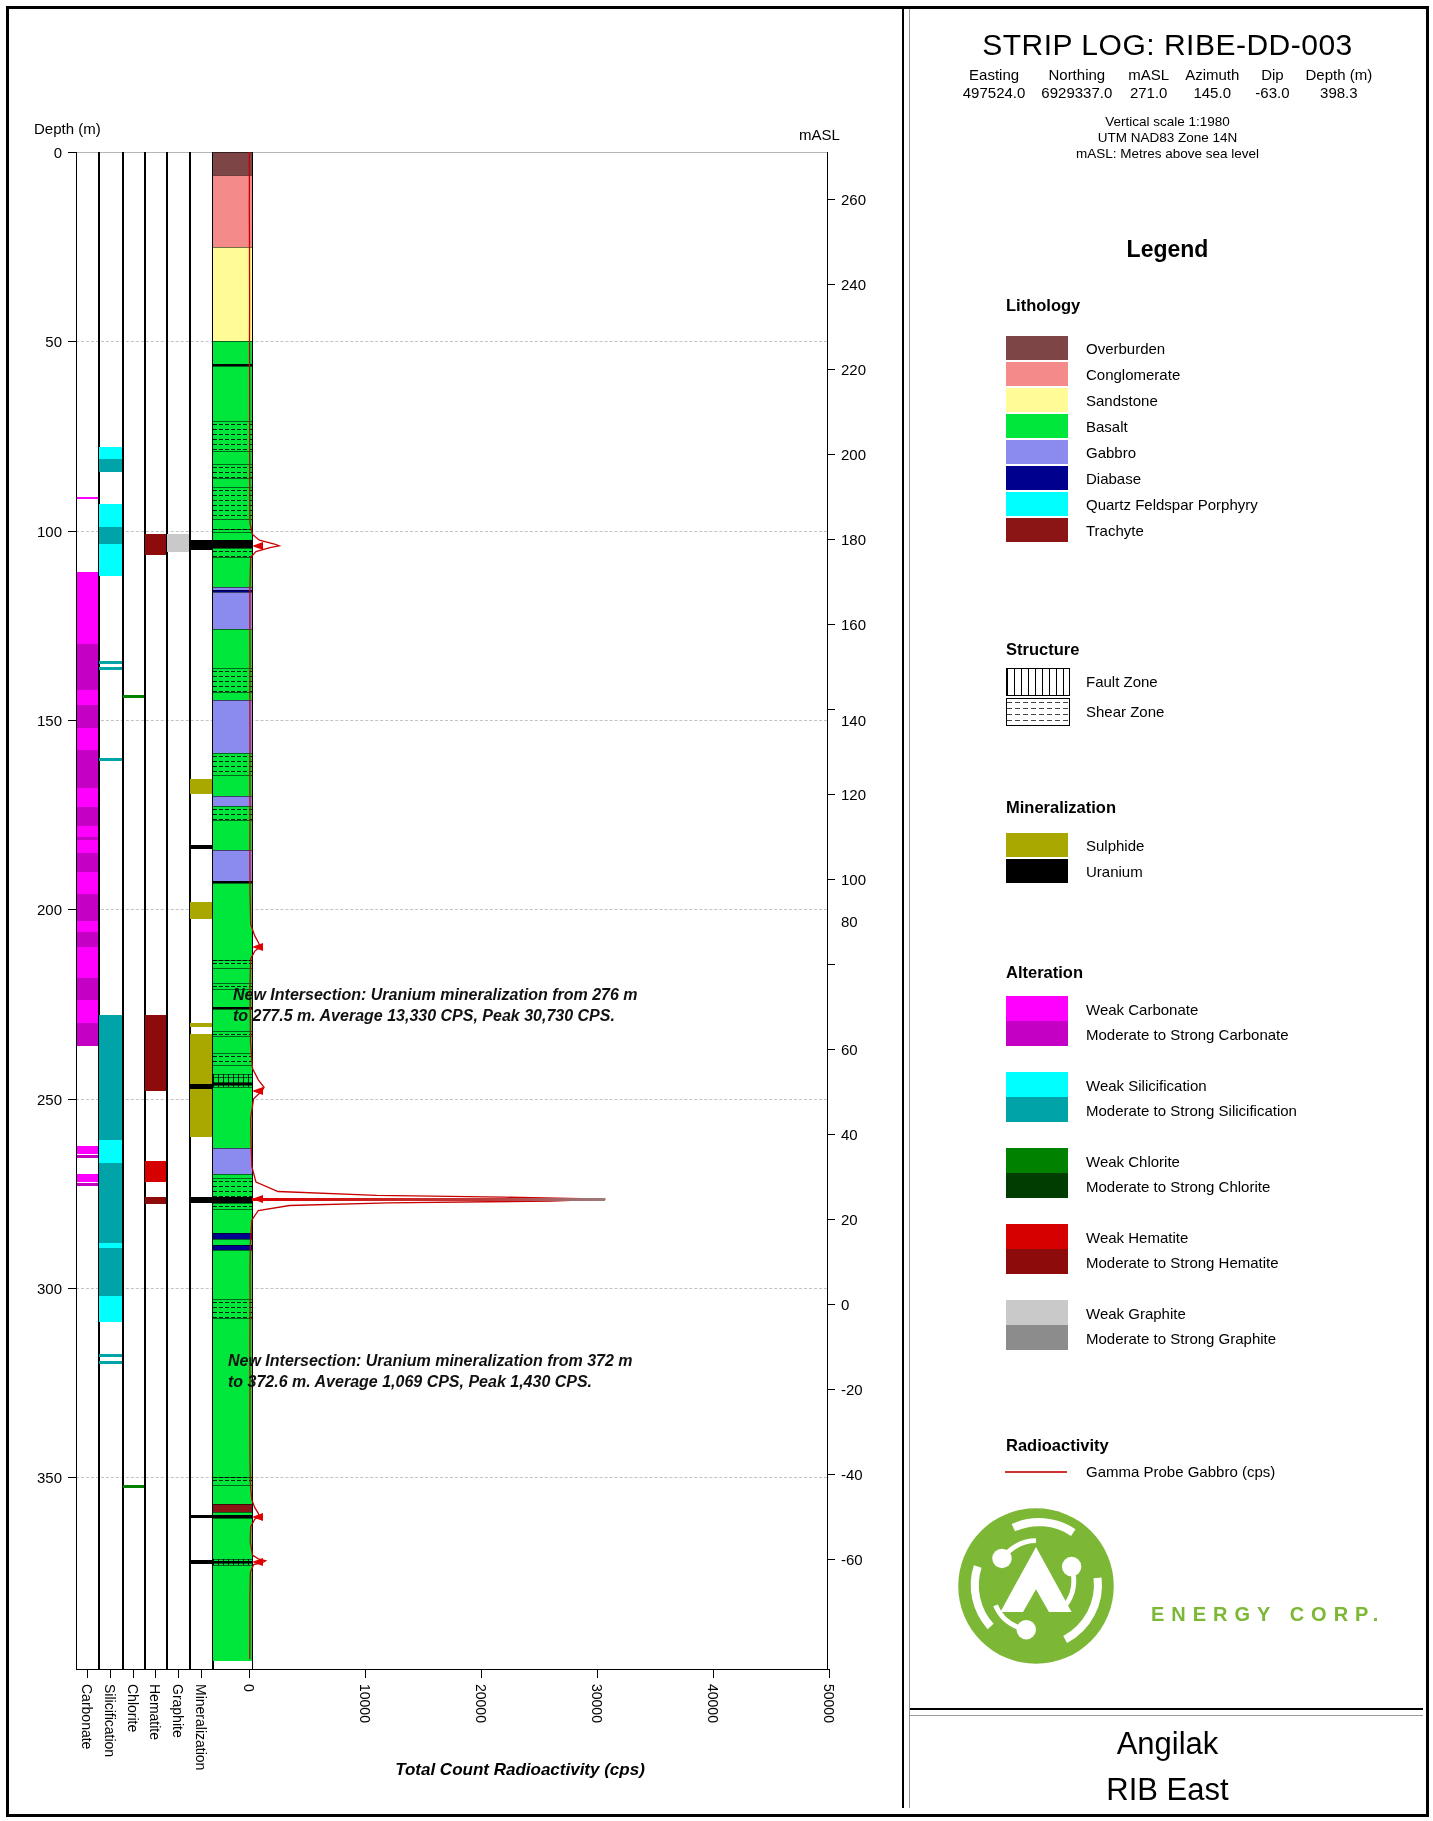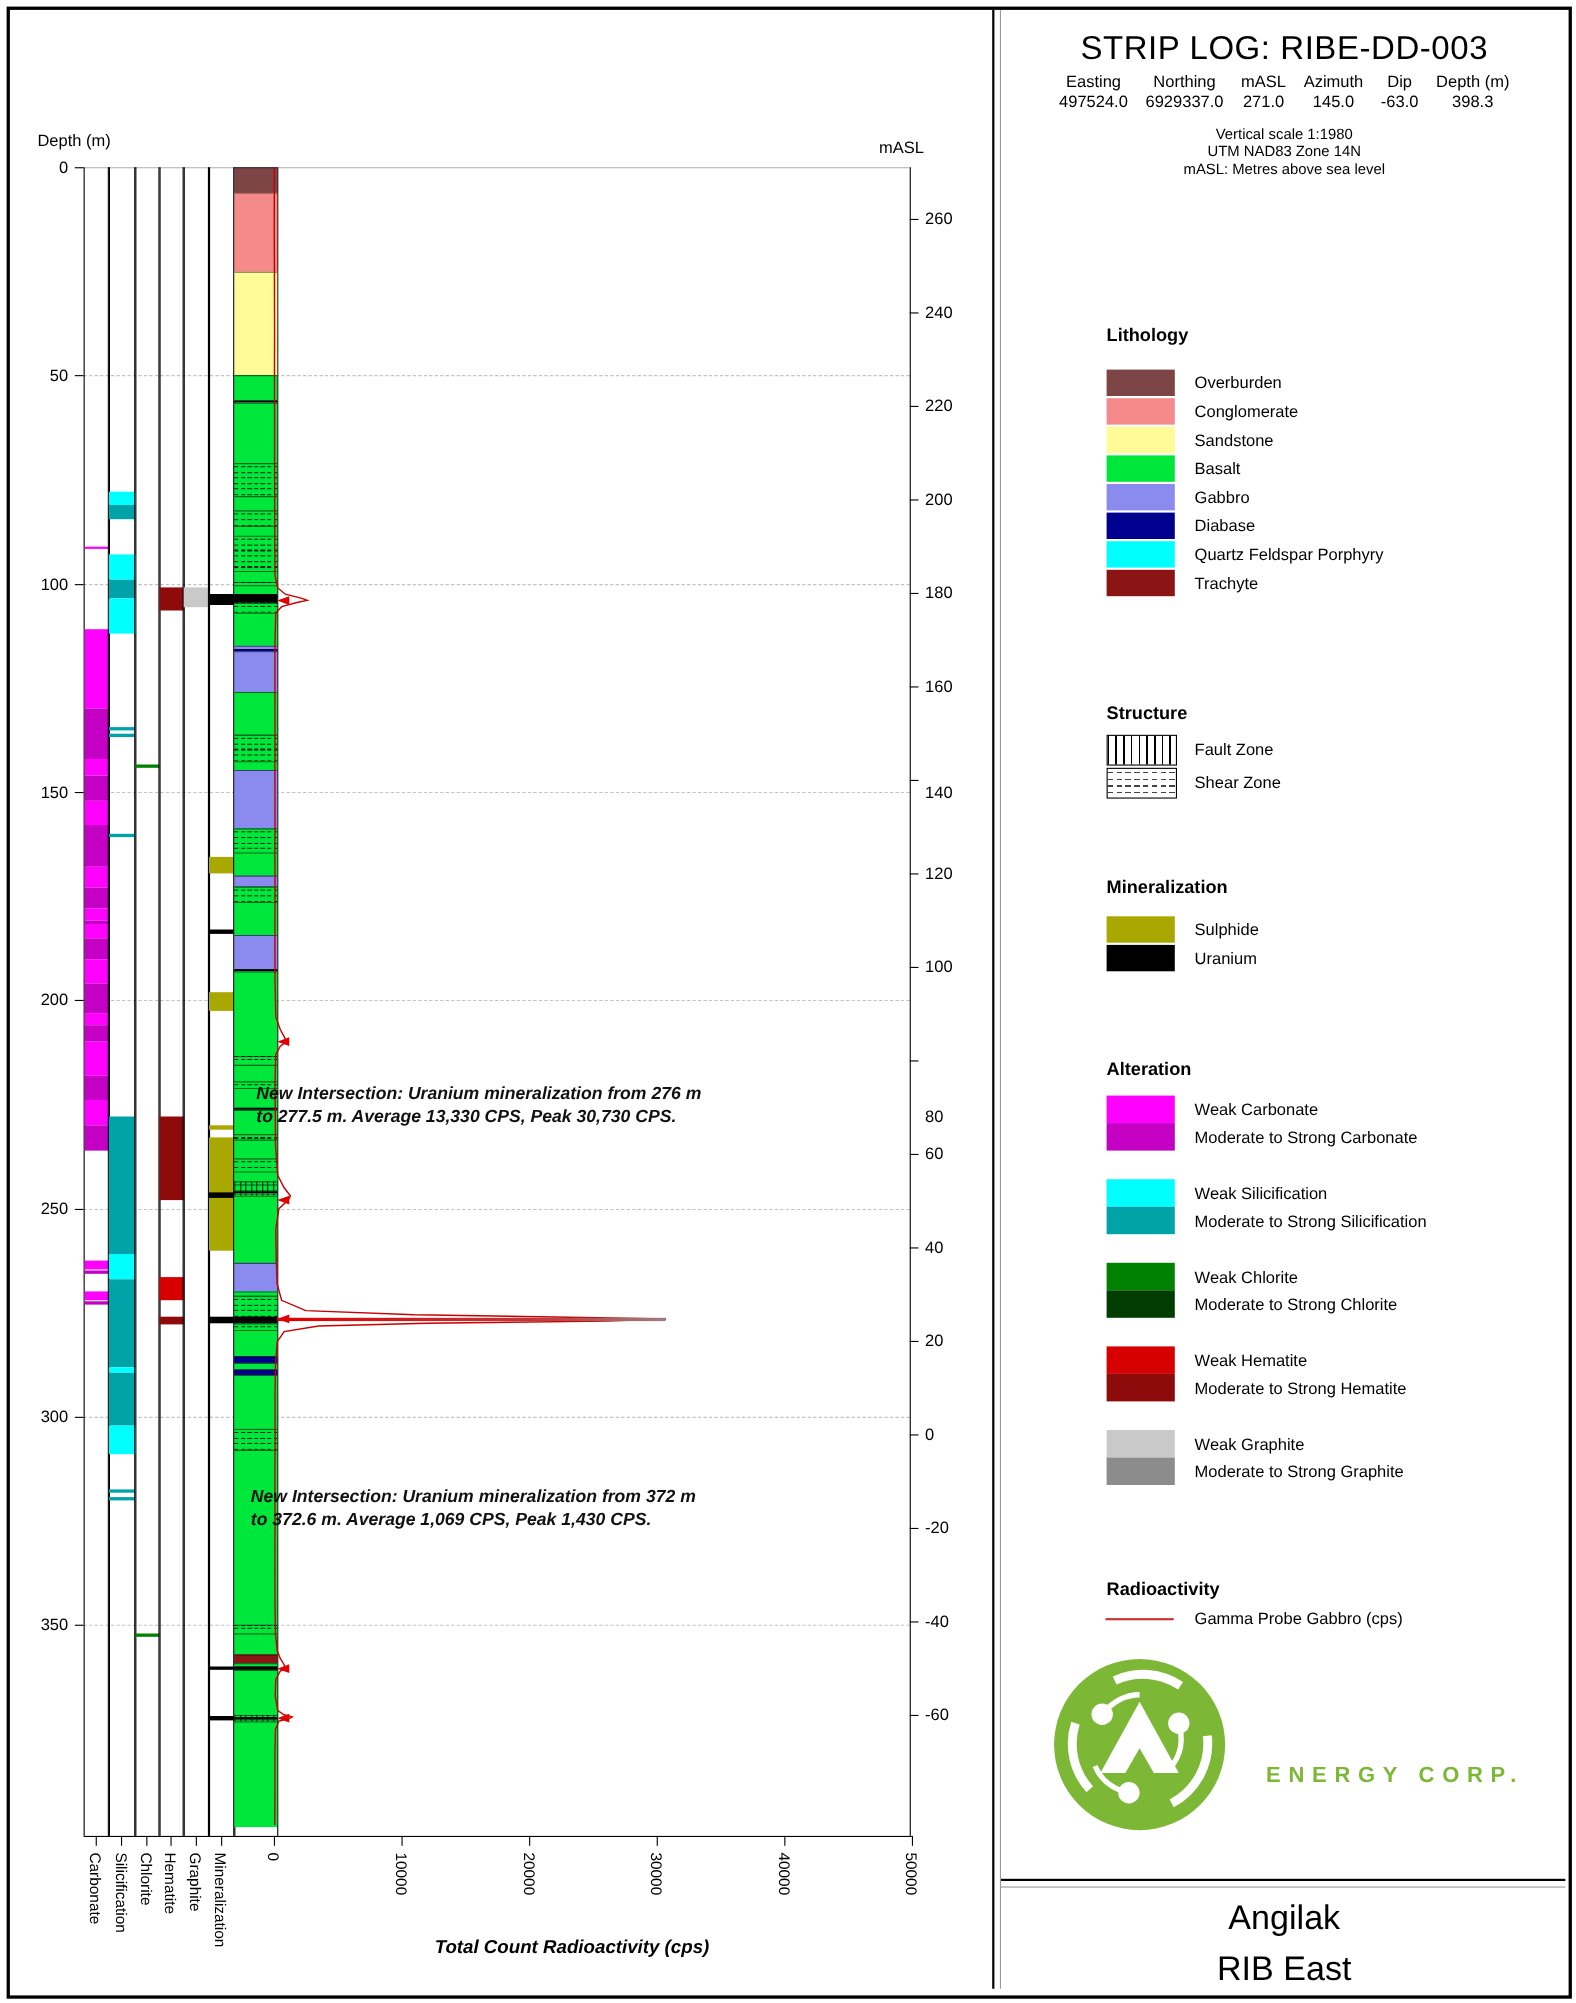--- a/index.html
+++ b/index.html
@@ -107,21 +107,21 @@
       <div class="abs mlabel" style="left: 841px; top: 530.776px;">180</div>
       <div class="abs tick" style="left: 827px; top: 623.781px; width: 8px; height: 1px;"></div>
       <div class="abs mlabel" style="left: 841px; top: 615.781px;">160</div>
       <div class="abs tick" style="left: 827px; top: 708.787px; width: 8px; height: 1px;"></div>
       <div class="abs mlabel" style="left: 841px; top: 700.787px; margin-top: 11px;">140</div>
       <div class="abs tick" style="left: 827px; top: 793.792px; width: 8px; height: 1px;"></div>
       <div class="abs mlabel" style="left: 841px; top: 785.792px;">120</div>
       <div class="abs tick" style="left: 827px; top: 878.798px; width: 8px; height: 1px;"></div>
       <div class="abs mlabel" style="left: 841px; top: 870.798px;">100</div>
       <div class="abs tick" style="left: 827px; top: 963.804px; width: 8px; height: 1px;"></div>
-      <div class="abs mlabel" style="left: 841px; top: 1007px; text-align: center;">80</div>
+      <div class="abs mlabel" style="left: 841px; top: 913px; text-align: center;">80</div>
       <div class="abs tick" style="left: 827px; top: 1048.81px; width: 8px; height: 1px;"></div>
       <div class="abs mlabel" style="left: 841px; top: 1040.81px;">60</div>
       <div class="abs tick" style="left: 827px; top: 1133.81px; width: 8px; height: 1px;"></div>
       <div class="abs mlabel" style="left: 841px; top: 1125.81px;">40</div>
       <div class="abs tick" style="left: 827px; top: 1218.82px; width: 8px; height: 1px;"></div>
       <div class="abs mlabel" style="left: 841px; top: 1210.82px;">20</div>
       <div class="abs tick" style="left: 827px; top: 1303.83px; width: 8px; height: 1px;"></div>
       <div class="abs mlabel" style="left: 841px; top: 1295.83px;">0</div>
       <div class="abs tick" style="left: 827px; top: 1388.83px; width: 8px; height: 1px;"></div>
       <div class="abs mlabel" style="left: 841px; top: 1380.83px;">-20</div>
@@ -340,20 +340,21 @@
       <div class="fld">
         <div>Depth (m)</div>
         <div>398.3</div>
       </div>
     </div>
   <div class="abs" id="rp-notes">
       <div>Vertical scale 1:1980</div>
       <div>UTM NAD83 Zone 14N</div>
       <div>mASL: Metres above sea level</div>
     </div>
+  <div class="abs" id="legend-title">Legend</div>
   <div id="legend-body">
       <div class="lg-header" style="top: 296px;">Lithology</div>
       <div class="lg-swatch" style="top: 336px; height: 24px; background-color: rgb(125, 69, 69);"></div>
       <div class="lg-label" style="top: 340px;">Overburden</div>
       <div class="lg-swatch" style="top: 362px; height: 24px; background-color: rgb(245, 138, 138);"></div>
       <div class="lg-label" style="top: 366px;">Conglomerate</div>
       <div class="lg-swatch" style="top: 388px; height: 24px; background-color: rgb(255, 251, 150);"></div>
       <div class="lg-label" style="top: 392px;">Sandstone</div>
       <div class="lg-swatch" style="top: 414px; height: 24px; background-color: rgb(0, 231, 60);"></div>
       <div class="lg-label" style="top: 418px;">Basalt</div>

